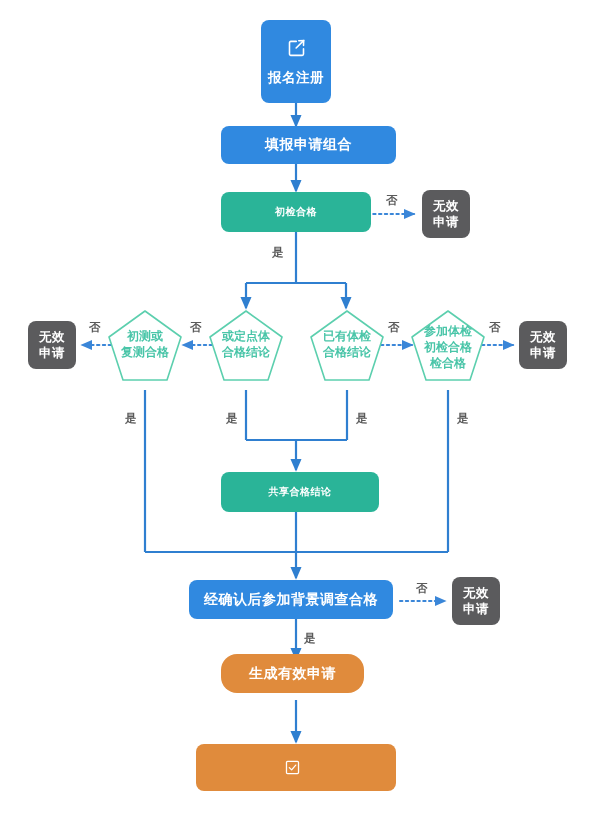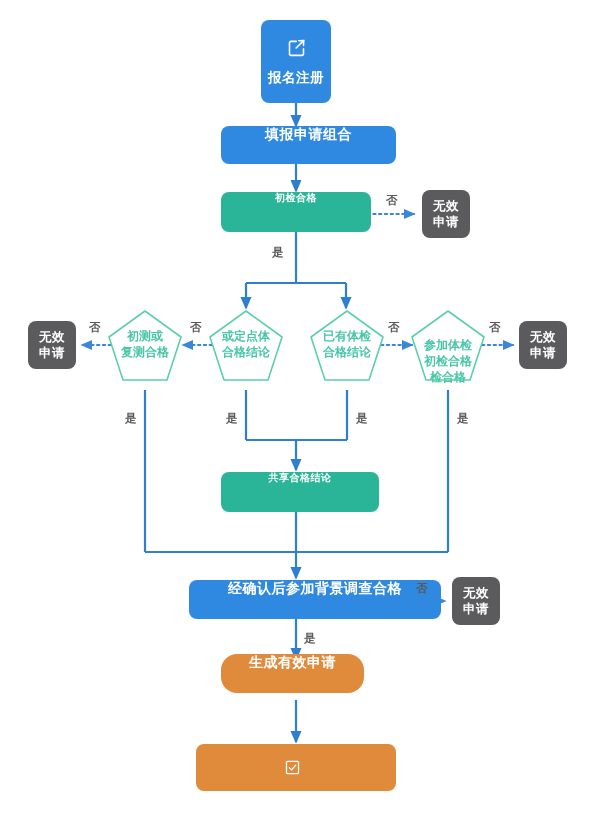--- a/index.html
+++ b/index.html
@@ -5,21 +5,21 @@
   html,body{margin:0;padding:0;}
   body{
     width:595px;height:824px;
     background:#ffffff;
     font-family:"DejaVu Sans","Liberation Sans",sans-serif;
     position:relative;overflow:hidden;
   }
   #flow{position:absolute;top:0;left:0;width:595px;height:824px;}
 
   .node{position:absolute;box-sizing:border-box;display:flex;
-        justify-content:center;
+        align-items:center;justify-content:center;
         text-align:center;color:#ffffff;font-weight:bold;
         letter-spacing:.5px;line-height:1.25;}
 
   .blue{background:#3089e0;border-radius:8px;font-size:14px;}
   .teal{background:#2ab498;border-radius:8px;font-size:10px;}
   .orange{background:#e08b3c;border-radius:8px;font-size:14px;}
   .gray{background:#5b5b5d;border-radius:8px;font-size:12.5px;
         line-height:1.28;font-weight:bold;}
 
   .penta{position:absolute;width:72px;height:72px;}
@@ -151,33 +151,33 @@
   </div>
 </div>
 
 <div class="penta" style="left:311px;top:311px;">
   <div class="ptext">
     <div>已有体检</div>
     <div>合格结论</div>
   </div>
 </div>
 
-<div class="penta" style="left:412px;top:324px;">
+<div class="penta" style="left:412px;top:311px;font-family:Liberation Mono, monospace;">
   <div class="ptext" style="top:14px;">
     <div>参加体检</div>
     <div>初检合格</div>
     <div>检合格</div>
   </div>
 </div>
 
 <div class="node teal" style="left:221px;top:472px;width:158px;height:40px;">
   <span>共享合格结论</span>
 </div>
 
-<div class="node blue" style="left:189px;top:580px;width:252px;height:39px;">
+<div class="node blue" style="left:189px;top:580px;width:204px;height:39px;">
   <span>经确认后参加背景调查合格</span>
 </div>
 
 <div class="node orange" style="left:221px;top:654px;width:143px;height:39px;border-radius:16px;">
   <span>生成有效申请</span>
 </div>
 
 <div class="node orange" style="left:196px;top:744px;width:200px;height:47px;font-size:15px;">
   <span class="inline-ico">
     <svg width="17" height="17" viewBox="0 0 24 24" fill="none" stroke="#ffffff" stroke-width="1.8" stroke-linecap="round" stroke-linejoin="round">

